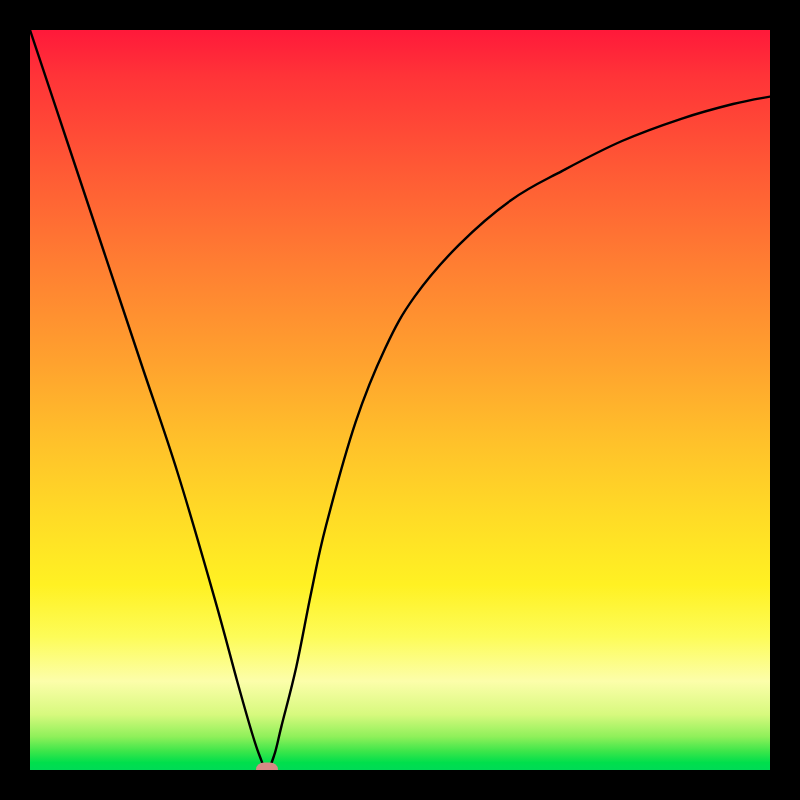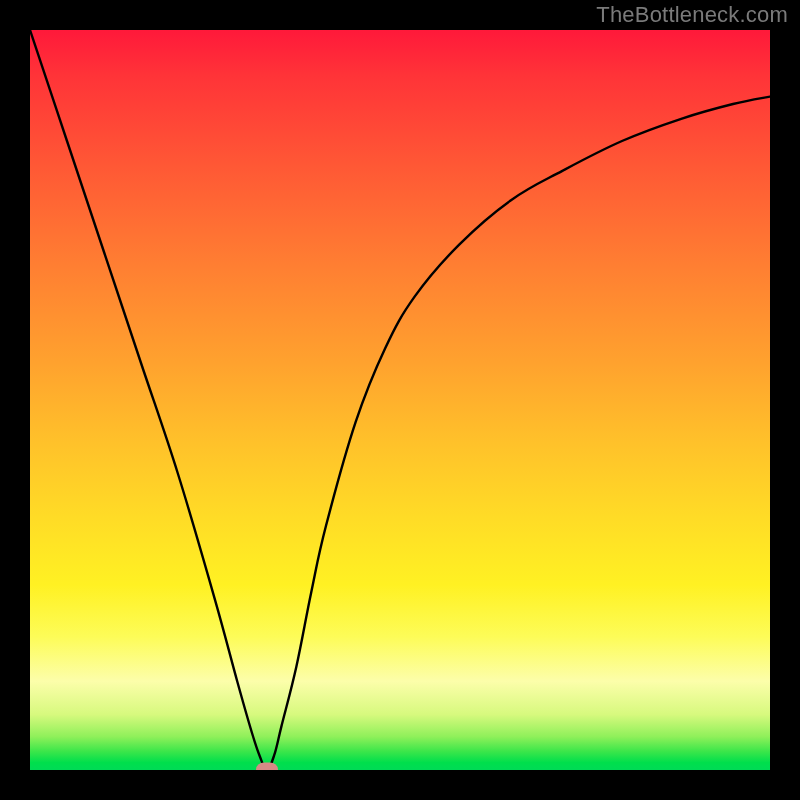--- a/index.html
+++ b/index.html
@@ -75,21 +75,20 @@
     fill: none;
     stroke: #000;
     stroke-width: 2.4;
     stroke-linecap: round;
   }
 </style>
 </head>
 <body>
 
 <div class="outer">
-  <div class="attribution">TheBottleneck.com</div>
 
   <div class="plot">
     <div class="gradient"></div>
 
     <svg class="curve" viewBox="0 0 740 740" preserveAspectRatio="none">
       <path d="M 0 0 C 6.66 19.98, 23.68 71.03999999999999, 37 111 C 50.32 150.96, 60.68 182.04000000000002, 74 222 C 87.32 261.96, 97.68 293.03999999999996, 111 332.99999999999994 C 124.32 372.9599999999999, 134.68 401.376, 148 444 C 161.32 486.624, 174.344 532.5039999999999, 185 569.8 C 195.656 607.096, 200.54000000000002 627.224, 207.20000000000002 651.2 C 213.86 675.176, 218.004 689.68, 222 703 C 225.996 716.32, 226.736 718.5400000000001, 229.4 725.2 C 232.06400000000002 731.86, 234.136 740, 236.8 740 C 239.46400000000003 740, 241.536 733.192, 244.20000000000002 725.2 C 246.86400000000003 717.2080000000001, 247.60400000000004 711.5840000000001, 251.60000000000002 695.6 C 255.596 679.616, 261.072 660.376, 266.4 636.4 C 271.72799999999995 612.424, 275.87199999999996 587.708, 281.2 562.4 C 286.528 537.092, 288.008 526.4359999999999, 296 495.79999999999995 C 303.992 465.164, 314.944 424.168, 325.6 392.20000000000005 C 336.25600000000003 360.2320000000001, 344.544 340.84400000000005, 355.2 318.20000000000005 C 365.856 295.55600000000004, 371.48 285.048, 384.8 266.4 C 398.12 247.75199999999998, 411.884 231.91600000000003, 429.2 214.60000000000002 C 446.51599999999996 197.28400000000002, 462.35200000000003 183.51999999999995, 481 170.19999999999993 C 499.64799999999997 156.8799999999999, 512.8199999999999 151.2559999999999, 532.8 140.5999999999999 C 552.78 129.94399999999993, 570.688 120.32399999999998, 592 111 C 613.312 101.67600000000002, 631.22 95.45999999999995, 651.2 88.79999999999995 C 671.1800000000001 82.13999999999996, 687.016 77.99599999999998, 703 74 C 718.984 70.00400000000002, 733.34 67.93200000000002, 740 66.60000000000002"></path>
     </svg>
 
     <div class="marker" style="left: 236.8px; top: 740px;"></div>
   </div>

